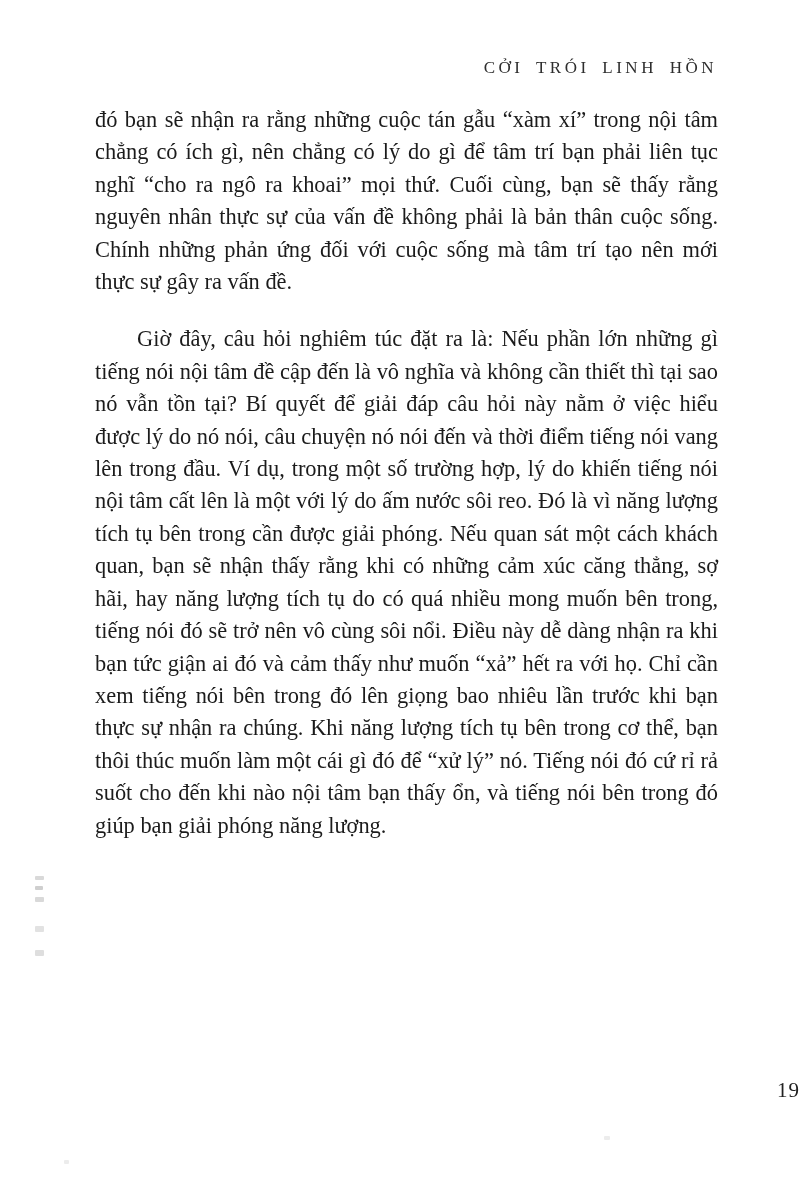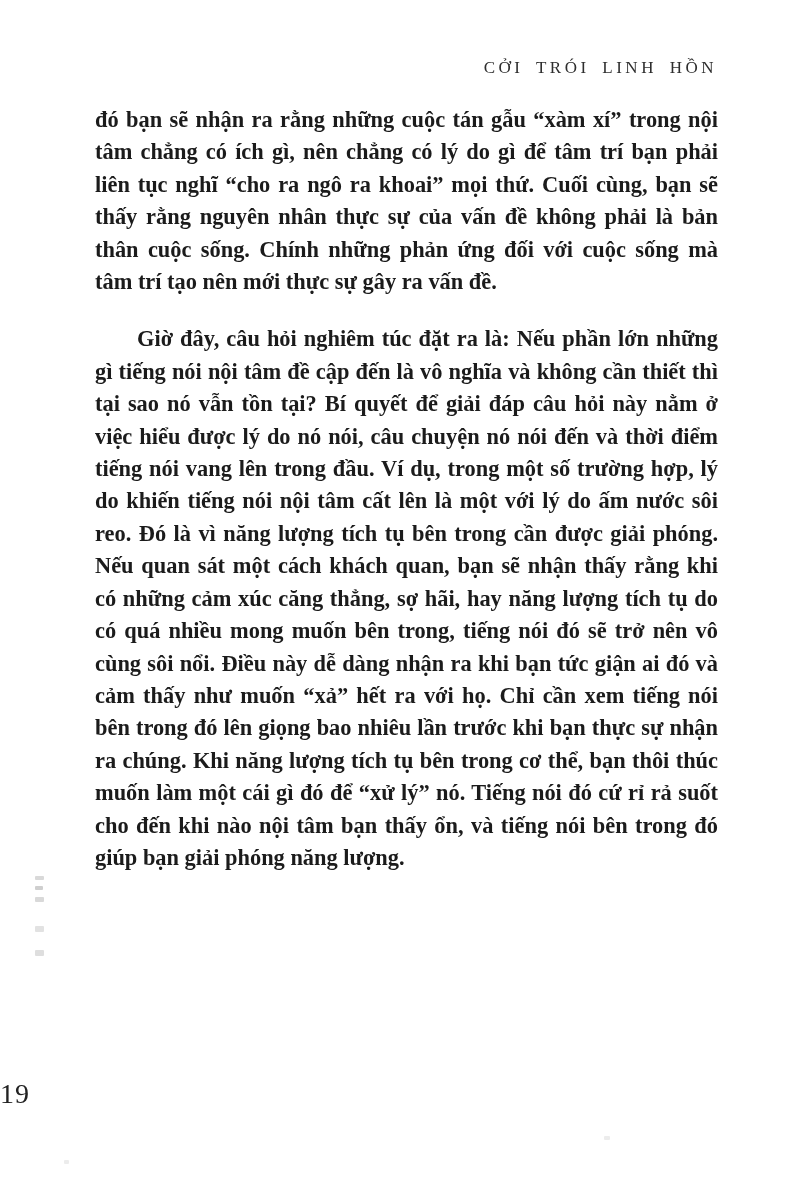--- a/index.html
+++ b/index.html
@@ -37,32 +37,31 @@
     top: 104px;
     left: 95px;
     width: 623px;
     font-size: 22.4px;
     line-height: 32.4px;
     text-align: justify;
     color: #1b1b1b;
   }
   .body-text p {
     margin: 0 0 25px 0;
-    font-weight: bold;
   }
   .body-text p.indent {
     text-indent: 42px;
   }
   .page-number {
     position: absolute;
     top: 1078px;
     left: 0;
     width: 100%;
-    text-align: left;
-    font-size: 28px;
+    text-align: right;
+    font-size: 21px;
     letter-spacing: 1px;
     color: #222222;
   }
   .scan-artifact {
     position: absolute;
     background: #d9d9d9;
     border-radius: 1px;
   }
   .a1 { left: 35px; top: 876px; width: 9px; height: 4px; }
   .a2 { left: 35px; top: 886px; width: 8px; height: 4px; background:#cfcfcf; }

